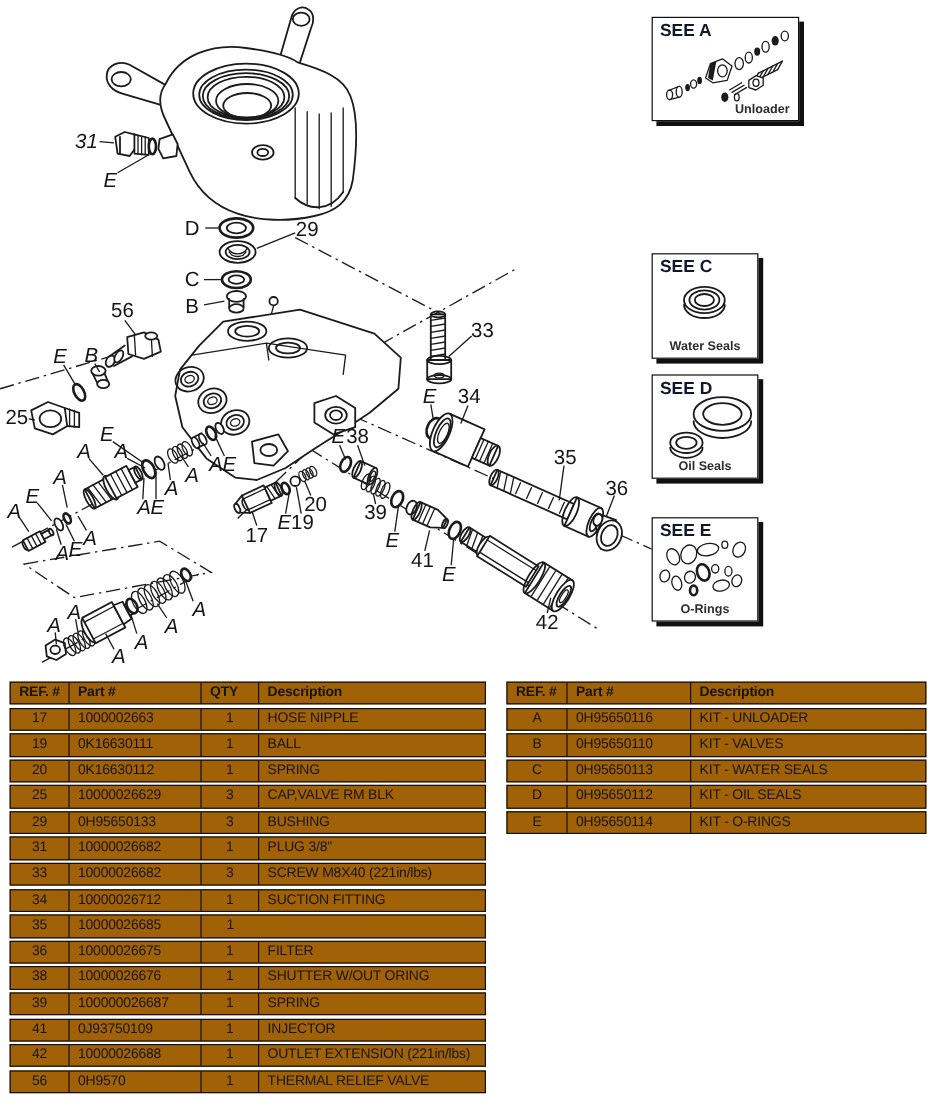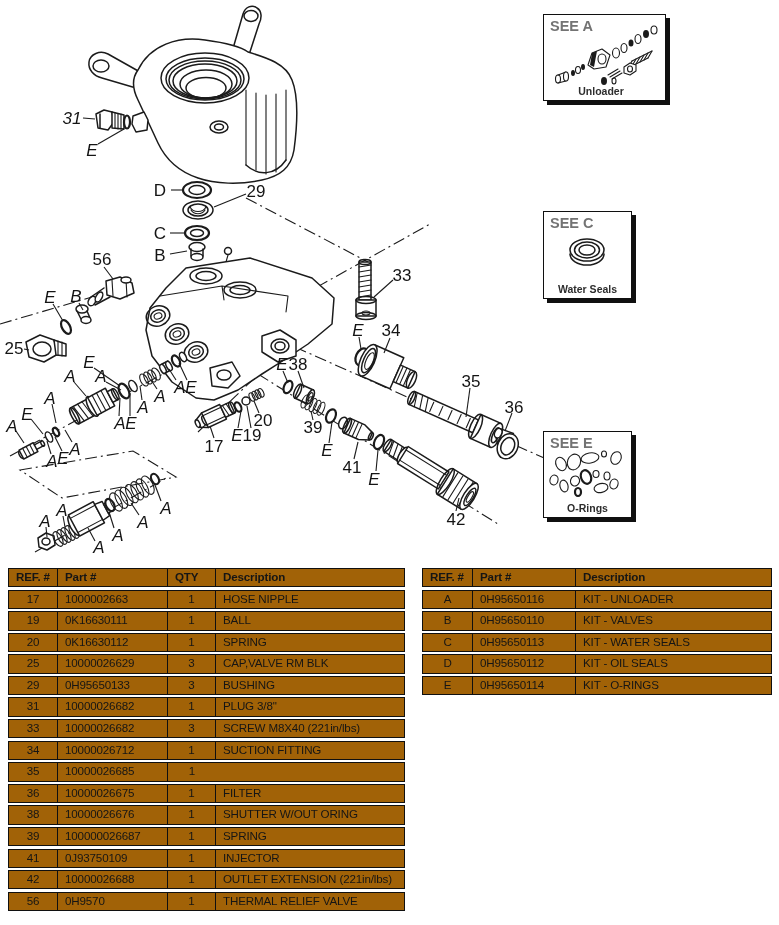--- a/index.html
+++ b/index.html
@@ -12,24 +12,24 @@
   svg .thick{stroke-width:2.2;}
   svg .thin{stroke-width:1.1;}
   svg .dark{fill:#1b1b1b;stroke:none;}
   svg .dash{stroke:#1b1b1b;fill:none;stroke-width:1.1;stroke-dasharray:12 4 2 4;}
   svg .leader{stroke:#1b1b1b;fill:none;stroke-width:1.1;}
   .co{position:absolute;transform:translate(-50%,-50%);font-size:17px;color:#141414;
       white-space:nowrap;line-height:1;}
   .co.i{font-style:italic;}
   .kitbox{position:absolute;background:#fff;border:1.6px solid #101010;
           box-shadow:4px 4px 0 #101010;}
-  .kb-label{position:absolute;left:6px;top:3px;font-size:14.5px;font-weight:bold;color:#737373;}
+  .kb-label{position:absolute;left:6px;top:3px;font-size:14.5px;font-weight:bold;color:#0f172a;}
   .kb-caption{position:absolute;bottom:3px;left:0;right:0;text-align:center;
               font-size:10.5px;font-weight:bold;color:#2d2d2d;}
-  .kb-caption.right{padding-right:7px;}
+  .kb-caption.right{text-align:right;padding-right:7px;}
   .kb-art{position:absolute;left:0;top:0;}
   .ptable{position:absolute;}
   .trow{display:grid;box-sizing:border-box;border:1.5px solid #101010;height:19.4px;
         margin-bottom:2.2px;background:#a16207;}
   .trow.hdr .tcell{font-weight:bold;}
   .tcell{box-sizing:border-box;border-right:1.5px solid #101010;font-size:11.6px;
          letter-spacing:-0.15px;color:#151515;line-height:16px;overflow:hidden;
          white-space:nowrap;}
   .tcell:last-child{border-right:none;}
   .tcell.c{text-align:center;}
@@ -457,20 +457,32 @@
       <span class="kb-label">SEE C</span>
       <svg class="kb-art" width="87" height="86">
         <path class="ln" d="M26,42 A17 11 0 0 0 60,42"></path>
         <ellipse class="ln solid" cx="43" cy="38" rx="17" ry="11"></ellipse>
         <ellipse class="ln" cx="43" cy="38" rx="12.5" ry="8"></ellipse>
         <ellipse class="ln" cx="43" cy="38" rx="8" ry="5"></ellipse>
       </svg>
       <span class="kb-caption">Water Seals</span>
     </div>
 
+    <div class="kitbox" style="left:543px;top:312px;width:87px;height:85px">
+      <span class="kb-label">SEE D</span>
+      <svg class="kb-art" width="87" height="85">
+        <path class="ln" d="M34,38 A24 14 0 0 0 82,38"></path>
+        <ellipse class="ln solid" cx="58" cy="32" rx="24" ry="14"></ellipse>
+        <ellipse class="ln" cx="58" cy="32" rx="16" ry="9"></ellipse>
+        <path class="ln" d="M14.5,60 A13.5 8.5 0 0 0 41.5,60"></path>
+        <ellipse class="ln solid" cx="28" cy="56" rx="13.5" ry="8.5"></ellipse>
+        <ellipse class="ln" cx="28" cy="56" rx="8.5" ry="5"></ellipse>
+      </svg>
+      <span class="kb-caption">Oil Seals</span>
+    </div>
 
     <div class="kitbox" style="left:543px;top:431px;width:87px;height:85px">
       <span class="kb-label">SEE E</span>
       <svg class="kb-art" width="87" height="85">
         <ellipse class="ln thin" cx="17" cy="32" rx="5" ry="7" transform="rotate(-25 17 32)"></ellipse>
         <ellipse class="ln thin" cx="30" cy="30" rx="6.5" ry="8" transform="rotate(20 30 30)"></ellipse>
         <ellipse class="ln thin" cx="46" cy="26" rx="9" ry="5" transform="rotate(-10 46 26)"></ellipse>
         <ellipse class="ln thin" cx="60" cy="22" rx="2.5" ry="3"></ellipse>
         <ellipse class="ln thin" cx="72" cy="26" rx="5" ry="6.5" transform="rotate(25 72 26)"></ellipse>
         <ellipse class="ln thin" cx="10" cy="48" rx="4" ry="5" transform="rotate(15 10 48)"></ellipse>

